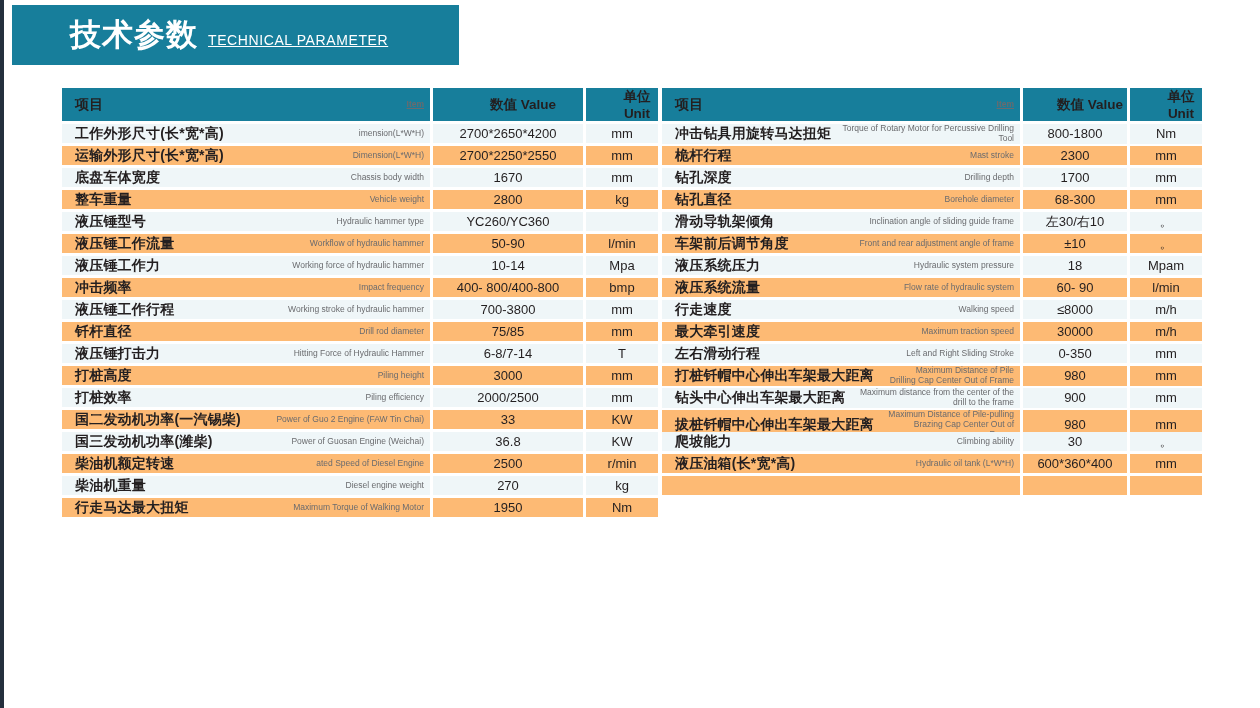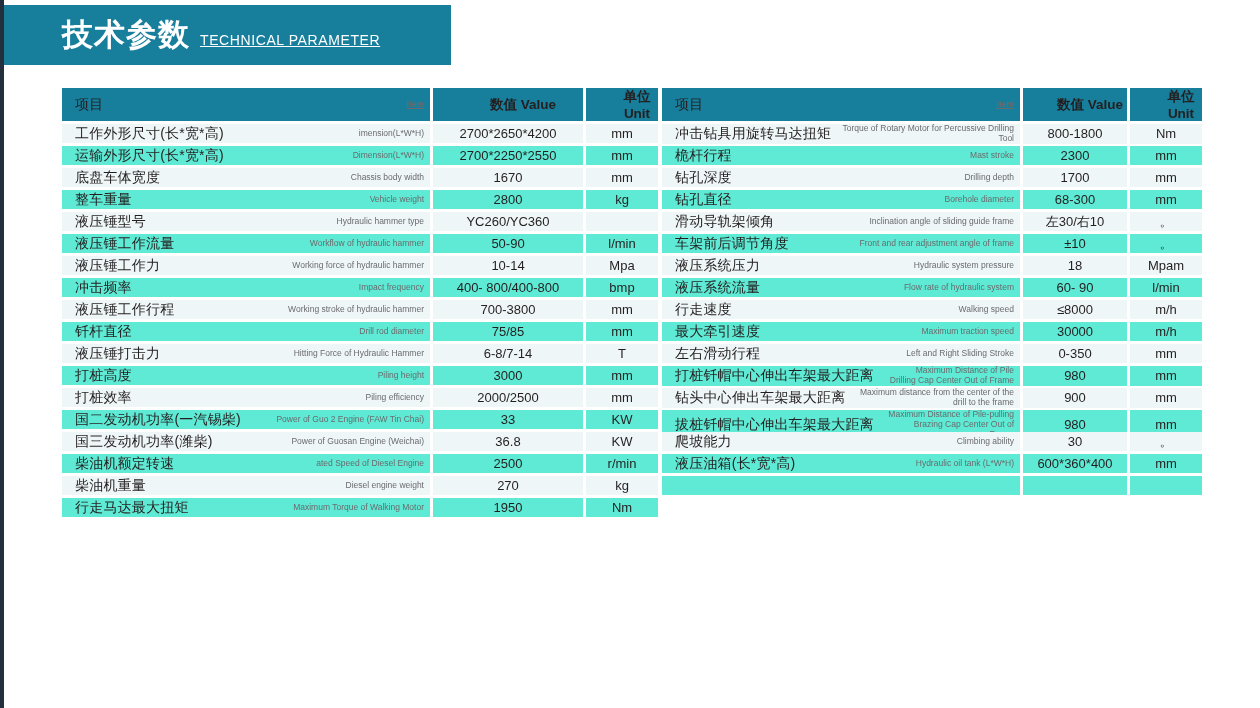--- a/index.html
+++ b/index.html
@@ -5,21 +5,21 @@
   html,body{margin:0;padding:0;}
   body{
     width:1260px;height:708px;position:relative;overflow:hidden;
     background:#ffffff;
     font-family:"Liberation Sans","DejaVu Sans",sans-serif;
   }
   .left-strip{
     position:absolute;left:0;top:0;width:4px;height:708px;background:#242f3d;
   }
   .banner{
-    position:absolute;left:4px;top:5px;width:447px;height:60px;
+    position:absolute;left:12px;top:5px;width:447px;height:60px;
     background:#177e9b;color:#ffffff;
     display:flex;align-items:baseline;
     padding-left:58px;box-sizing:border-box;
   }
   .banner{align-items:center;}
   .banner .cn{font-size:31px;font-weight:bold;letter-spacing:1px;line-height:60px;}
   .banner .en{font-size:14px;margin-left:10px;letter-spacing:0.6px;margin-top:10px;text-decoration:underline;}
   .tables{
     position:absolute;left:62px;top:88px;display:flex;gap:4px;
   }
@@ -29,22 +29,22 @@
   .ptable.right .row{grid-template-columns:358px 104px 72px;}
   .row{height:19px;}
   .row.header{height:33px;}
   .cell{display:flex;align-items:center;justify-content:center;box-sizing:border-box;}
   .cell.item{justify-content:space-between;padding:0 6px 0 13px;}
   .header .cell{background:#177e9b;color:#ffffff;}
   .header .cn{font-size:15px;font-weight:bold;}
   .header .en{font-size:12px;font-weight:bold;text-decoration:underline;}
   .header .cell.val,.header .cell.unit{font-size:13.5px;font-weight:bold;padding-left:30px;}
   .r-light .cell{background:#eff6f8;}
-  .r-blue  .cell{background:#5eead4;gap:14px;}
-  .cell.item .cn{font-size:14px;font-weight:normal;color:#231f20;letter-spacing:0.2px;white-space:nowrap;}
+  .r-blue  .cell{background:#fdba74;gap:14px;}
+  .cell.item .cn{font-size:14px;font-weight:bold;color:#231f20;letter-spacing:0.2px;white-space:nowrap;}
   .cell.item .en{font-size:8.5px;color:#6a6b6e;text-align:right;line-height:1.15;max-width:175px;}
   .cell.val,.cell.unit{font-size:13px;color:#231f20;text-align:center;}
   .cell.val.small{font-size:8.5px;white-space:pre-line;line-height:1.25;color:#3a3a3c;}
 </style>
 </head>
 <body>
 
 <div class="left-strip"></div>
 
 <div class="banner">

